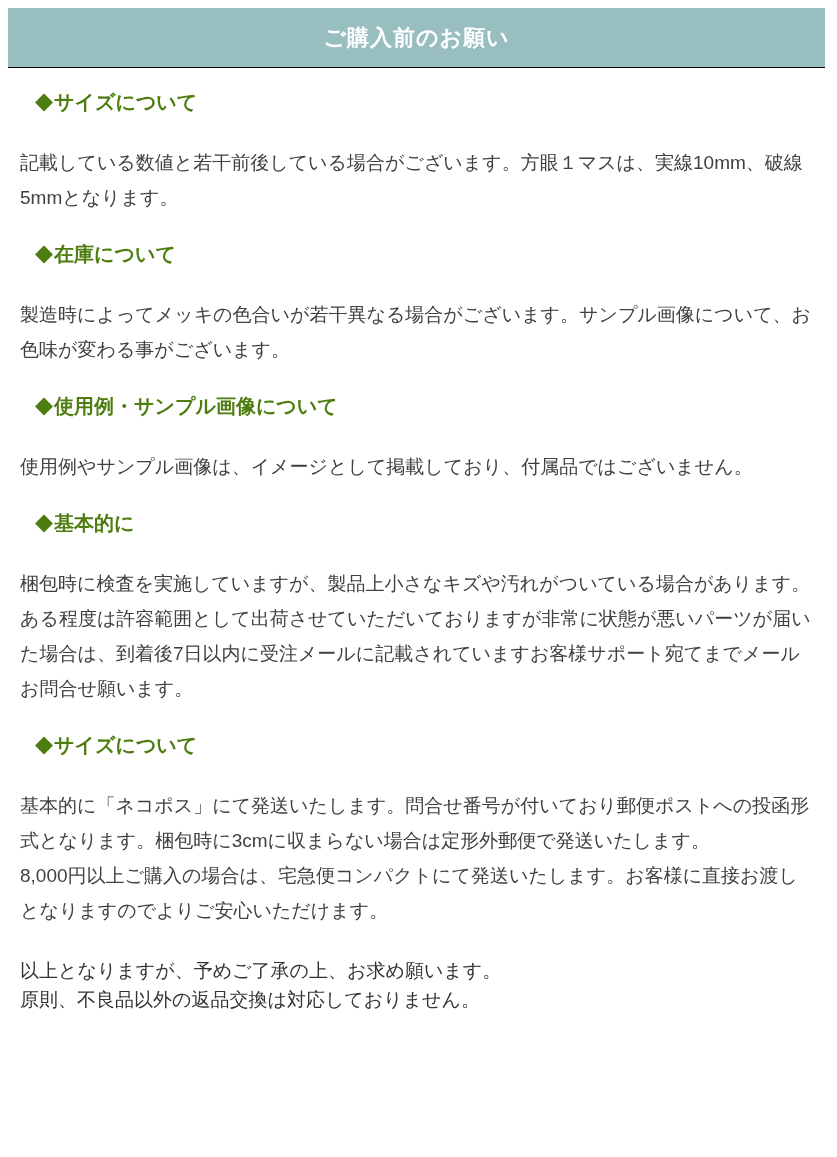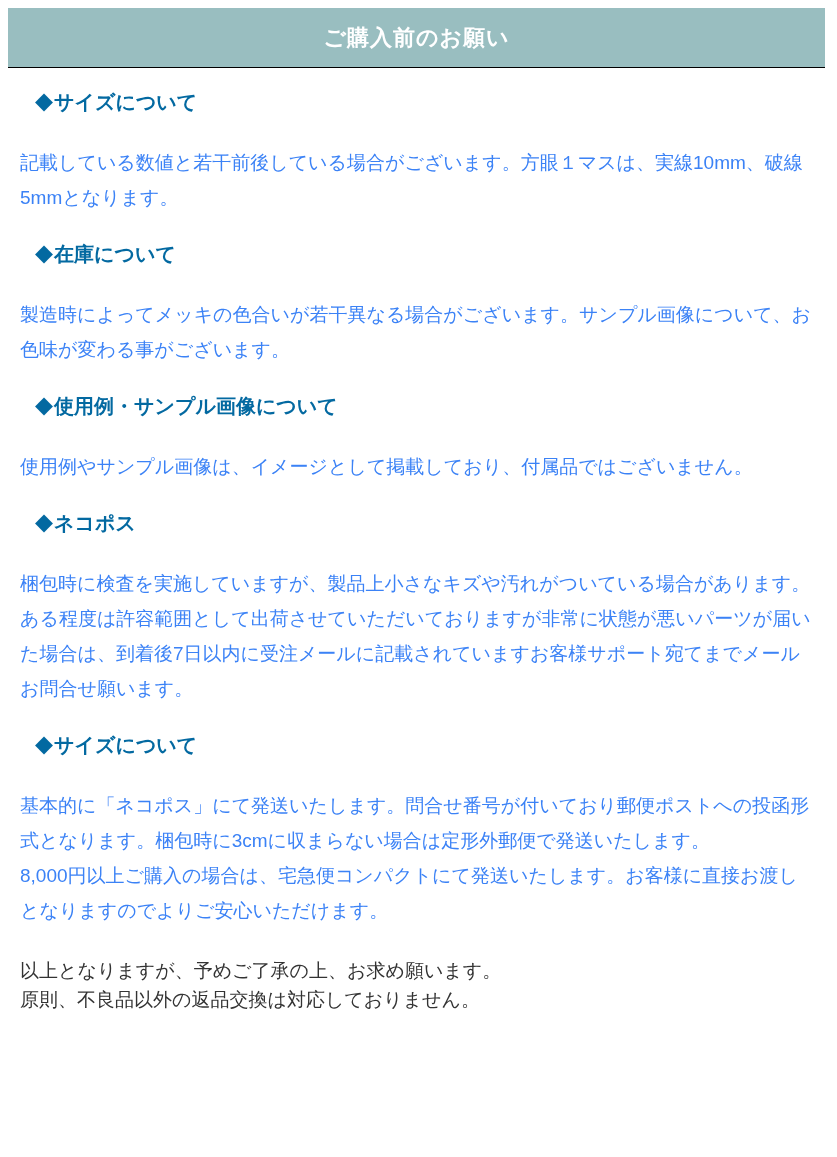--- a/index.html
+++ b/index.html
@@ -30,35 +30,35 @@
   }
   .header-title {
     color: #ffffff;
     font-size: 22px;
     font-weight: bold;
     letter-spacing: 1px;
   }
   .section-heading {
     font-size: 20px;
     font-weight: bold;
-    color: #0369a1;
+    color: #4d7c0f;
     margin: 28px 0 0 27px;
     line-height: 23px;
   }
   .section-heading.first {
     margin-top: 23px;
   }
   .diamond {
     font-size: 18px;
     margin-right: 1px;
   }
   .section-body {
     font-size: 19px;
     line-height: 35px;
-    color: #3b82f6;
+    color: #404040;
     margin: 30px 12px 28px 12px;
     white-space: pre-line;
   }
   .closing-note {
     font-size: 19px;
     line-height: 29px;
     color: #333333;
     margin: 28px 12px 0 12px;
     white-space: pre-line;
   }
@@ -74,21 +74,21 @@
 
   <h2 class="section-heading first"><span class="diamond">◆</span><span>サイズについて</span></h2>
   <p class="section-body">記載している数値と若干前後している場合がございます。方眼１マスは、実線10mm、破線5mmとなります。</p>
 
   <h2 class="section-heading"><span class="diamond">◆</span><span>在庫について</span></h2>
   <p class="section-body">製造時によってメッキの色合いが若干異なる場合がございます。サンプル画像について、お色味が変わる事がございます。</p>
 
   <h2 class="section-heading"><span class="diamond">◆</span><span>使用例・サンプル画像について</span></h2>
   <p class="section-body">使用例やサンプル画像は、イメージとして掲載しており、付属品ではございません。</p>
 
-  <h2 class="section-heading"><span class="diamond">◆</span><span>ネコポス</span></h2>
+  <h2 class="section-heading"><span class="diamond">◆</span><span>基本的に</span></h2>
   <p class="section-body">梱包時に検査を実施していますが、製品上小さなキズや汚れがついている場合があります。ある程度は許容範囲として出荷させていただいておりますが非常に状態が悪いパーツが届いた場合は、到着後7日以内に受注メールに記載されていますお客様サポート宛てまでメールお問合せ願います。</p>
 
   <h2 class="section-heading"><span class="diamond">◆</span><span>サイズについて</span></h2>
 
   <p class="section-body">基本的に「ネコポス」にて発送いたします。問合せ番号が付いており郵便ポストへの投函形式となります。梱包時に3cmに収まらない場合は定形外郵便で発送いたします。
 8,000円以上ご購入の場合は、宅急便コンパクトにて発送いたします。お客様に直接お渡しとなりますのでよりご安心いただけます。</p>
 
   <p class="closing-note">以上となりますが、予めご了承の上、お求め願います。
 原則、不良品以外の返品交換は対応しておりません。</p>
 

